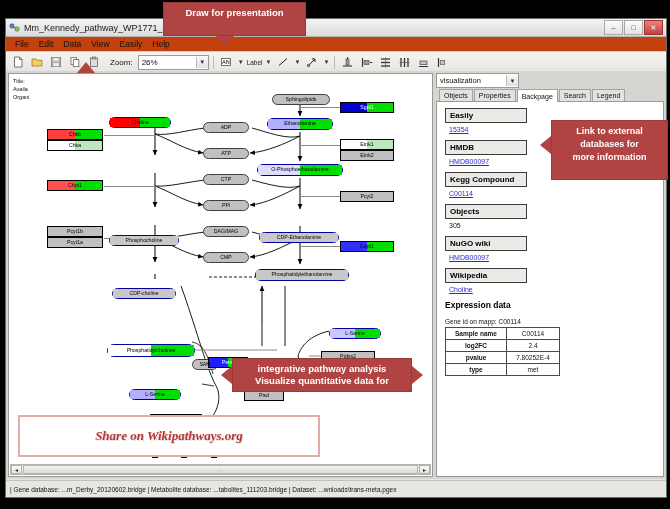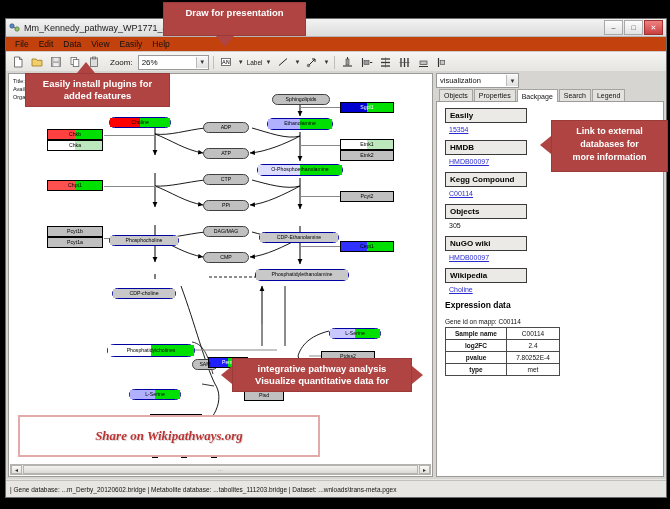--- a/index.html
+++ b/index.html
@@ -555,27 +555,23 @@
     <div class="statusbar">
       <span>| Gene database: ...m_Derby_20120602.bridge | Metabolite database: ...tabolites_111203.bridge | Dataset: ...wnloads\trans-meta.pgex</span>
     </div>
   </div>
 
   <div class="callout" style="left:163px;top:2px;width:143px;height:34px;">
     <div>Draw for presentation</div>
   </div>
   <div class="ctail tail-down" style="left:216px;top:36px;"></div>
 
-  <div class="callout" style="left:25px;top:73px;width:145px;height:34px;">
-    <div>Easily install plugins for</div>
-    <div>added features</div>
-  </div>
   <div class="ctail tail-up" style="left:77px;top:62px;"></div>
 
-  <div class="callout" style="left:551px;top:120px;width:117px;height:52px;font-size:9px;line-height:13px;">
+  <div class="callout" style="left:551px;top:120px;width:117px;height:60px;font-size:9px;line-height:13px;">
     <div>Link  to external</div>
     <div>databases  for</div>
     <div>more information</div>
   </div>
   <div class="ctail tail-left" style="left:540px;top:136px;"></div>
 
   <div class="callout" style="left:232px;top:358px;width:180px;height:34px;">
     <div>integrative pathway analysis</div>
     <div>Visualize quantitative data  for</div>
   </div>

